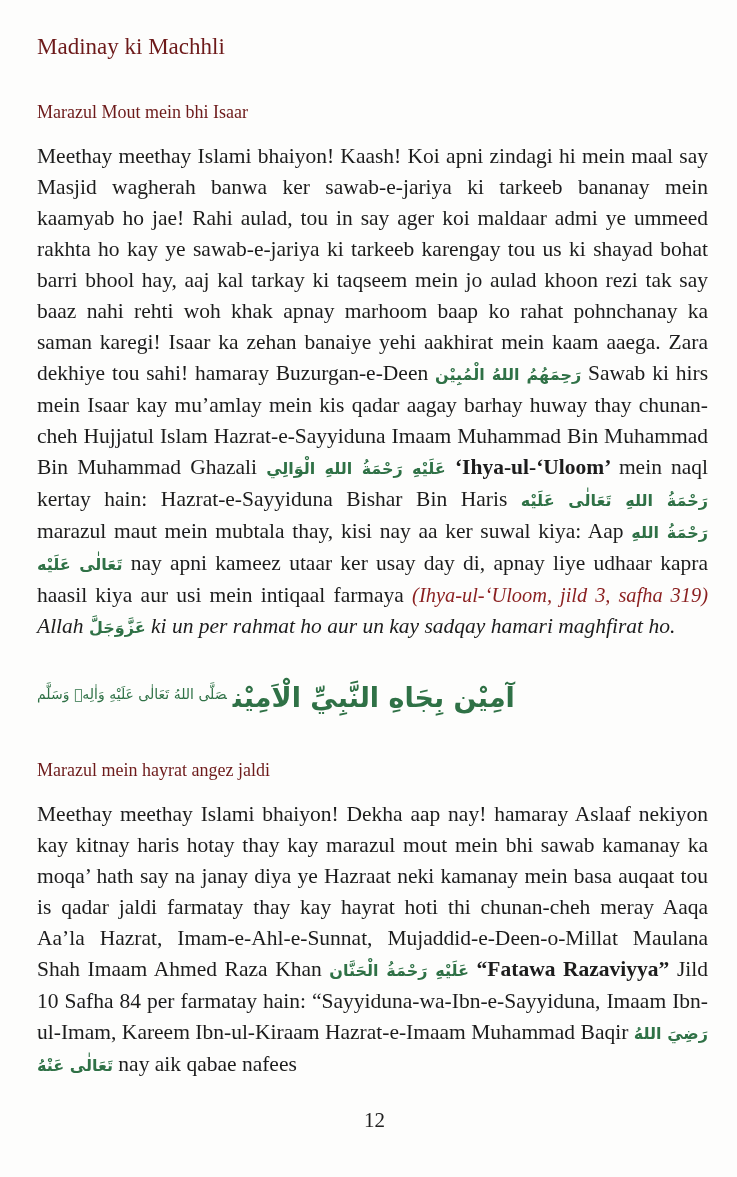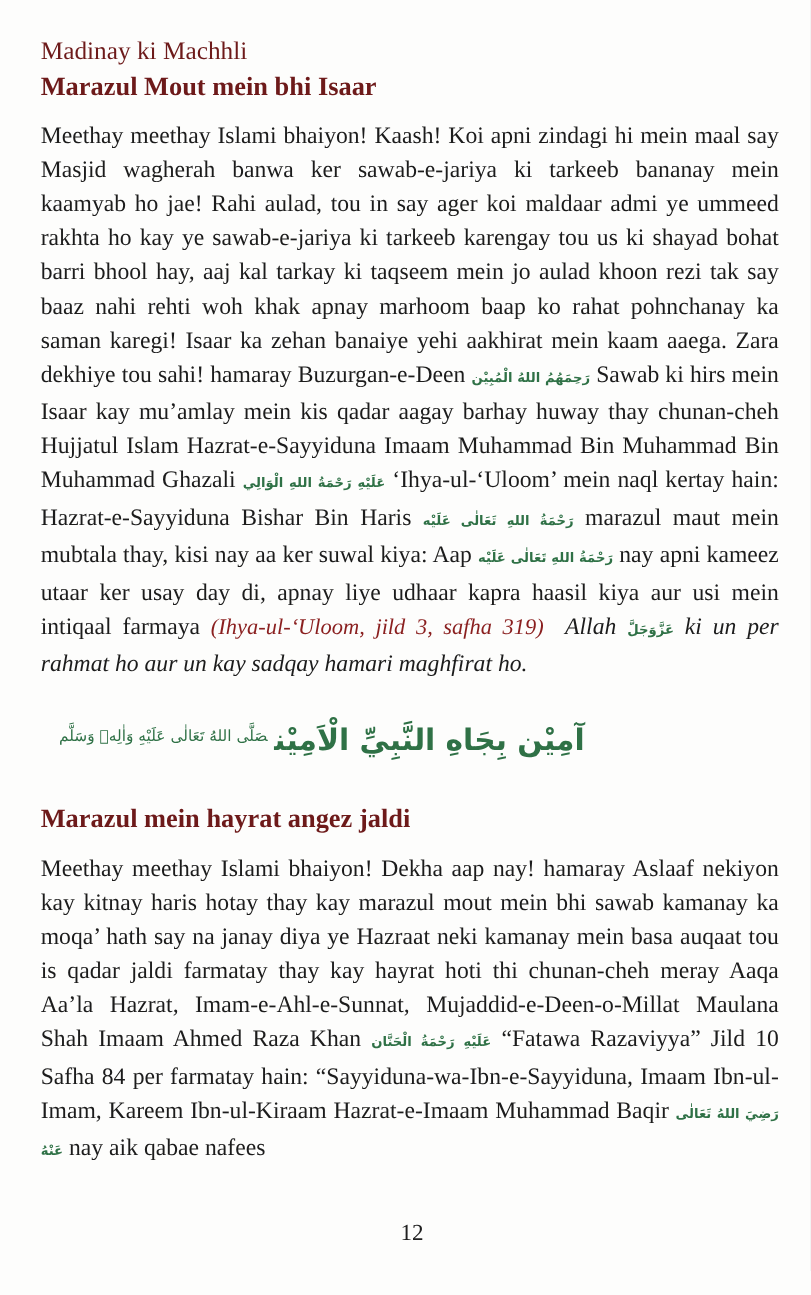--- a/index.html
+++ b/index.html
@@ -14,50 +14,50 @@
     font-family: "Liberation Serif", serif;
     color: var(--body_text, #1c1c1c);
     overflow: hidden;
   }
   .running-header {
     font-size: 23px;
     line-height: 22px;
     color: var(--heading_maroon, #6d1a1a);
   }
   .section-title {
-    font-size: 24px;
+    font-size: 18px;
     line-height: 30px;
-    font-weight: 700;
+    font-weight: 400;
     color: var(--heading_maroon, #6d1a1a);
-    margin: 6px 0 0 0;
+    margin: 39px 0 0 0;
   }
   .section-title.second { margin-top: 30px; }
   .body-para {
     margin: 14px 0 0 0;
     font-size: 21.5px;
     line-height: 31px;
     text-align: justify;
   }
   .run { white-space: pre-wrap; }
   .run-a {
     font-family: "DejaVu Sans", sans-serif;
     color: var(--arabic_green, #2f7146);
-    font-size: 12px;
+    font-size: 16px;
     font-weight: bold;
   }
-  .run-b { font-weight: 400; }
+  .run-b { font-weight: 700; }
   .run-r {
     color: var(--reference_maroon, #8a1f1f);
     font-style: italic;
     font-size: 0.95em;
   }
   .run-i { font-style: italic; }
   .dua-line {
     direction: rtl;
-    text-align: center;
+    text-align: left;
     padding-right: 160px;
     margin-top: 28px;
     font-family: "DejaVu Sans", sans-serif;
     color: var(--arabic_green, #2f7146);
     line-height: 46px;
   }
   .dua-main { font-size: 27px; font-weight: bold; }
   .dua-salutation { font-size: 14px; vertical-align: 0.55em; padding-inline-start: 6px; }
   .page-number {
     position: absolute;

